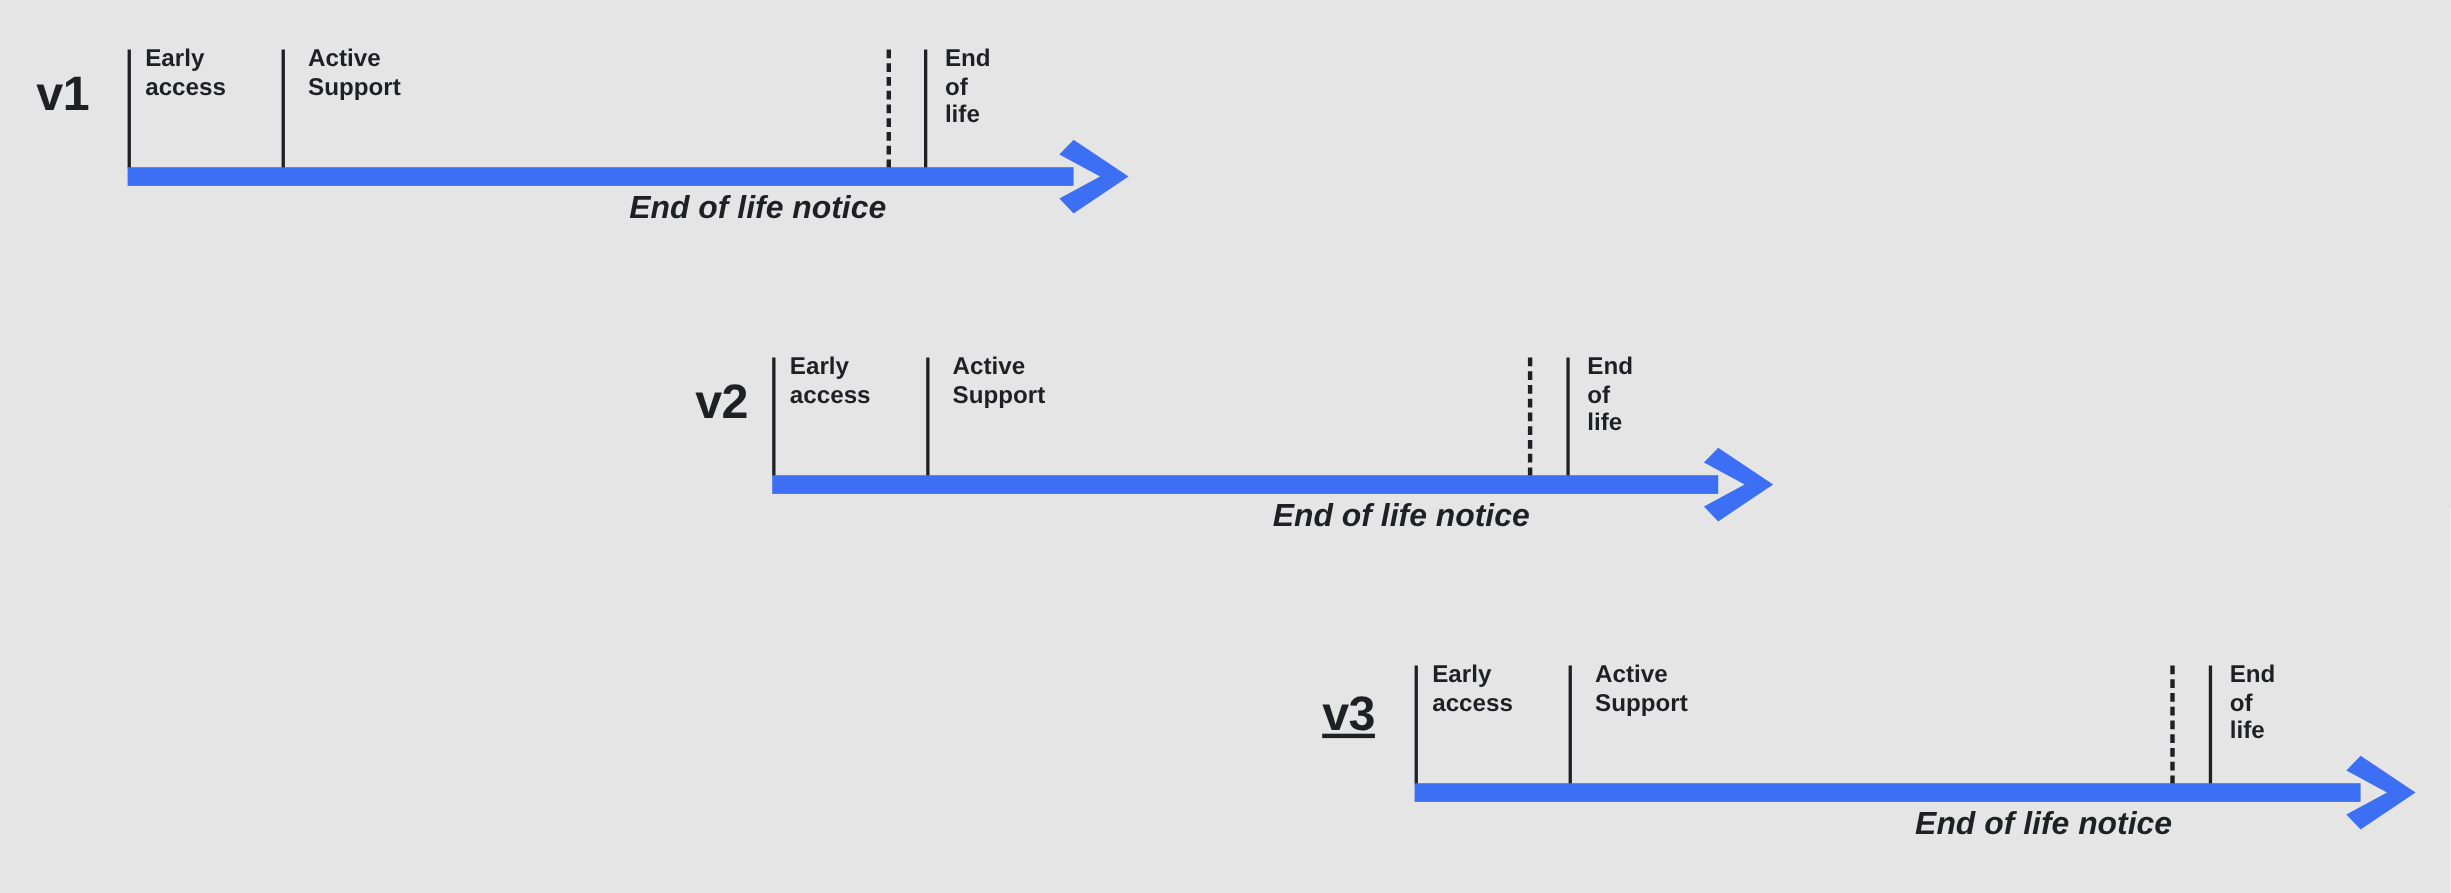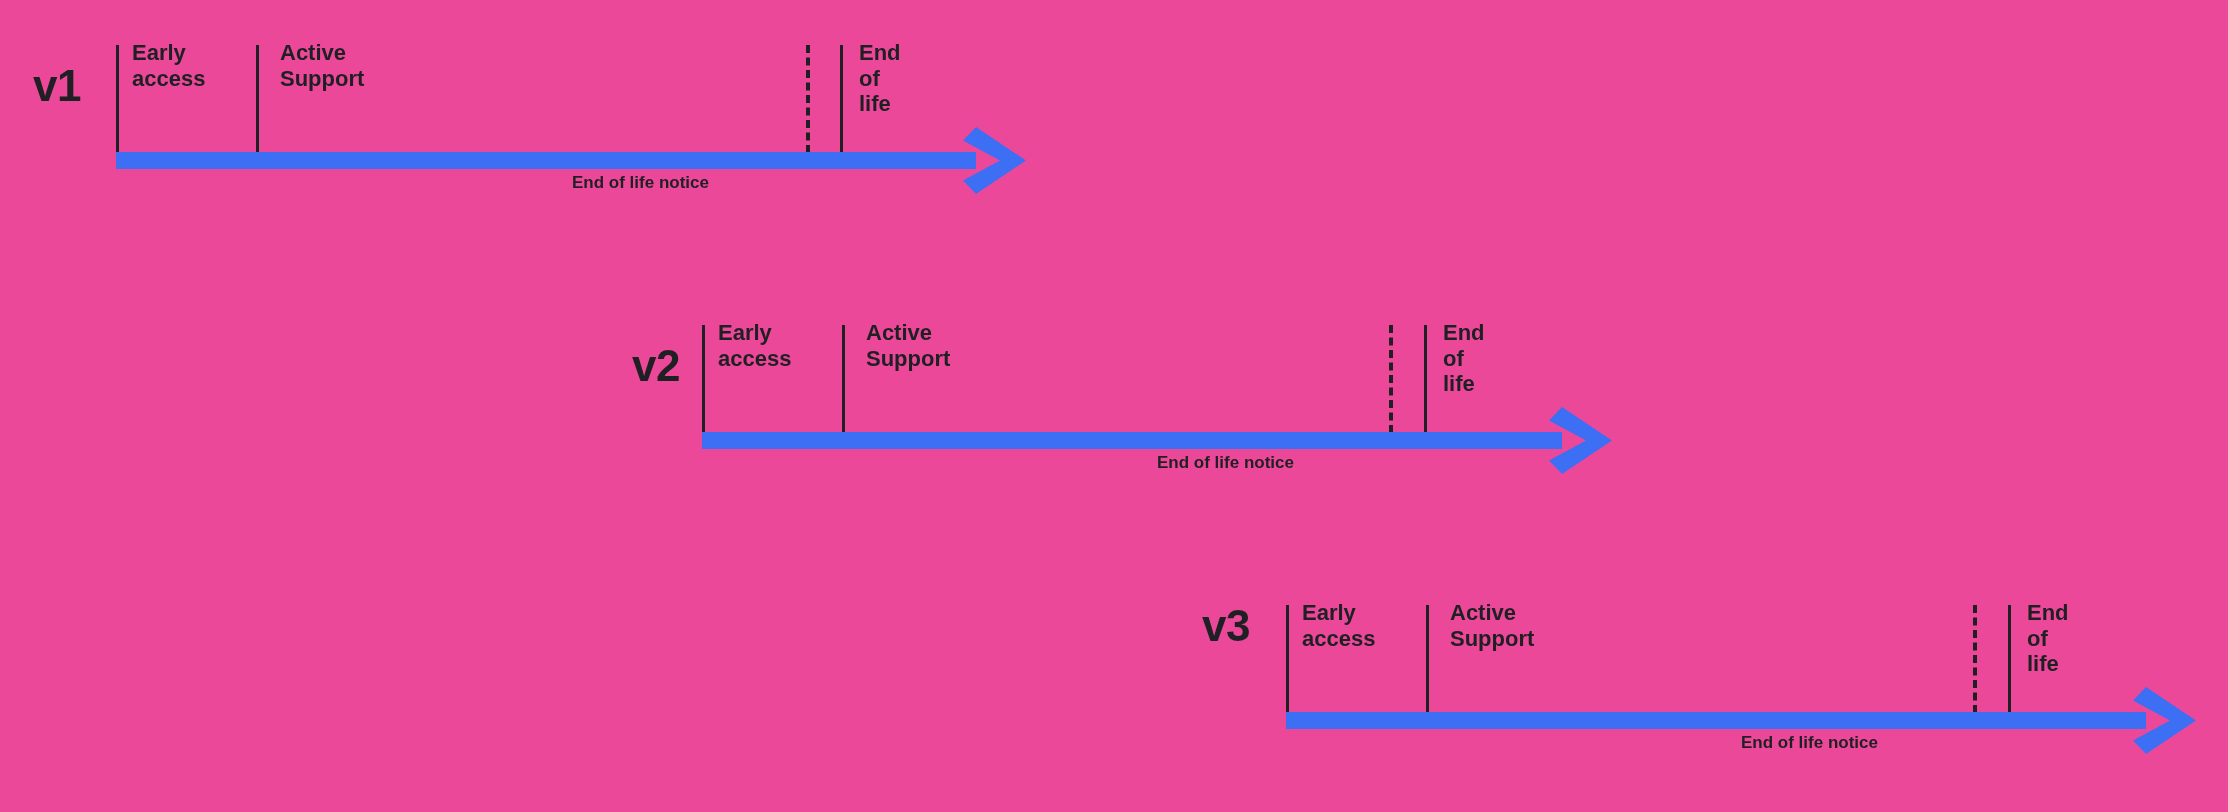--- a/index.html
+++ b/index.html
@@ -7,21 +7,21 @@
     padding: 0;
     background: #ffffff;
   }
   body {
     font-family: "Liberation Sans", sans-serif;
   }
   #canvas {
     position: relative;
     width: 2228px;
     height: 812px;
-    background: #ec4899;
+    background: #e5e5e5;
     overflow: hidden;
   }
   .timeline-row {
     position: absolute;
     left: 0;
     top: 0;
   }
   .version-label {
     position: absolute;
     font-size: 44px;
@@ -45,25 +45,26 @@
   .phase-label {
     position: absolute;
     font-size: 22px;
     font-weight: 700;
     color: #1f2023;
     line-height: 1.16;
     white-space: pre-line;
   }
   .notice-label {
     position: absolute;
-    font-size: 17px;
+    font-size: 29px;
     font-weight: 700;
     color: #1f2023;
     line-height: 1.16;
     white-space: nowrap;
+    font-style: italic;
   }
   .arrow-bar {
     position: absolute;
     height: 17px;
   }
   .arrow-shaft {
     position: absolute;
     left: 0;
     top: 0;
     height: 17px;
@@ -115,21 +116,21 @@
       <div class="arrow-bar" style="left: 702px; top: 432px; width: 912px;">
         <div class="arrow-shaft" style="width: 860px; background: rgb(61, 111, 245);"></div>
         <div class="arrow-head" style="left: 846px;">
           <svg width="66" height="70" viewBox="0 0 66 70" xmlns="http://www.w3.org/2000/svg">
             <path d="M14 1 L64 34.5 L14 68 L1 54.5 L38 34.5 L1 14.5 Z" fill="#3d6ff5"></path>
           </svg>
         </div>
       </div>
     </div>
     <div class="timeline-row">
-      <div class="version-label" style="left: 1202px; top: 604px;">v3</div>
+      <div class="version-label" style="left: 1202px; top: 628px; text-decoration: underline;">v3</div>
       <div class="tick-line" style="left: 1286px; top: 605px; height: 108px;"></div>
       <div class="tick-line" style="left: 1426px; top: 605px; height: 108px;"></div>
       <div class="tick-line-dashed" style="left: 1973px; top: 605px; height: 108px;"></div>
       <div class="tick-line" style="left: 2008px; top: 605px; height: 108px;"></div>
       <div class="phase-label" style="left: 1302px; top: 600px;">Early
 access</div>
       <div class="phase-label" style="left: 1450px; top: 600px;">Active Support</div>
       <div class="phase-label" style="left: 2027px; top: 600px;">End of life</div>
       <div class="notice-label" style="left: 1741px; top: 733px;">End of life notice</div>
       <div class="arrow-bar" style="left: 1286px; top: 712px; width: 912px;">

